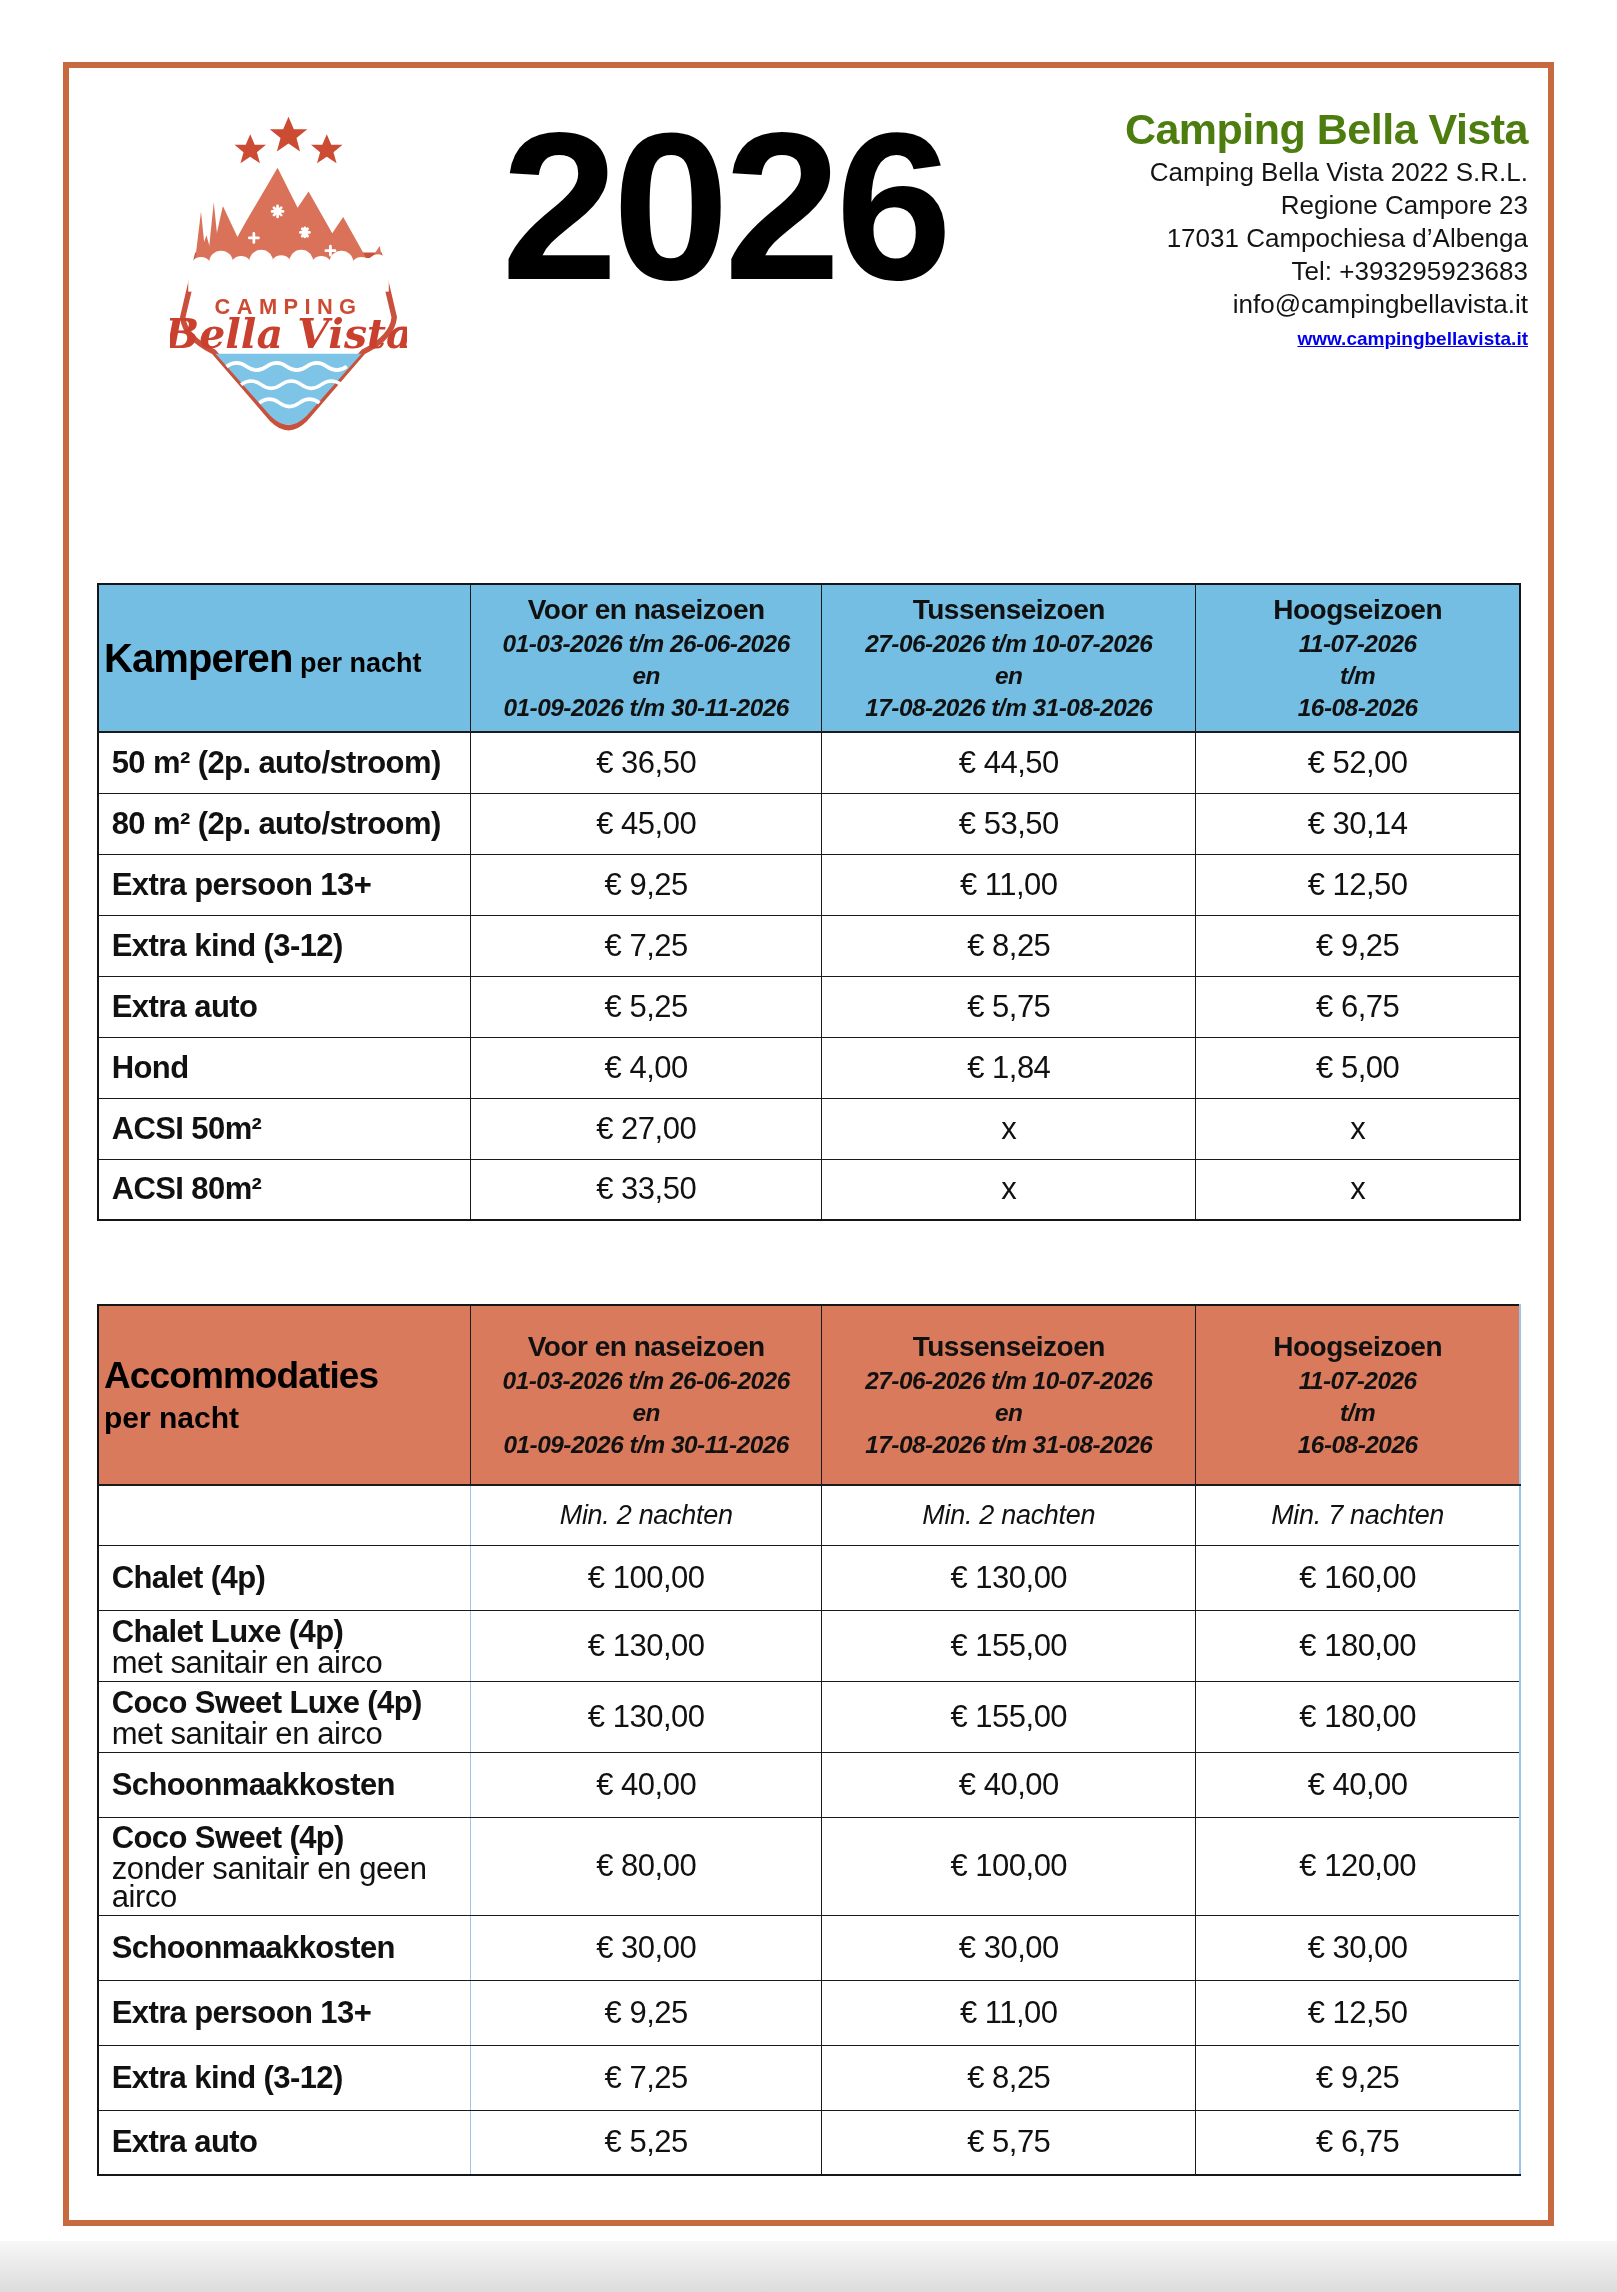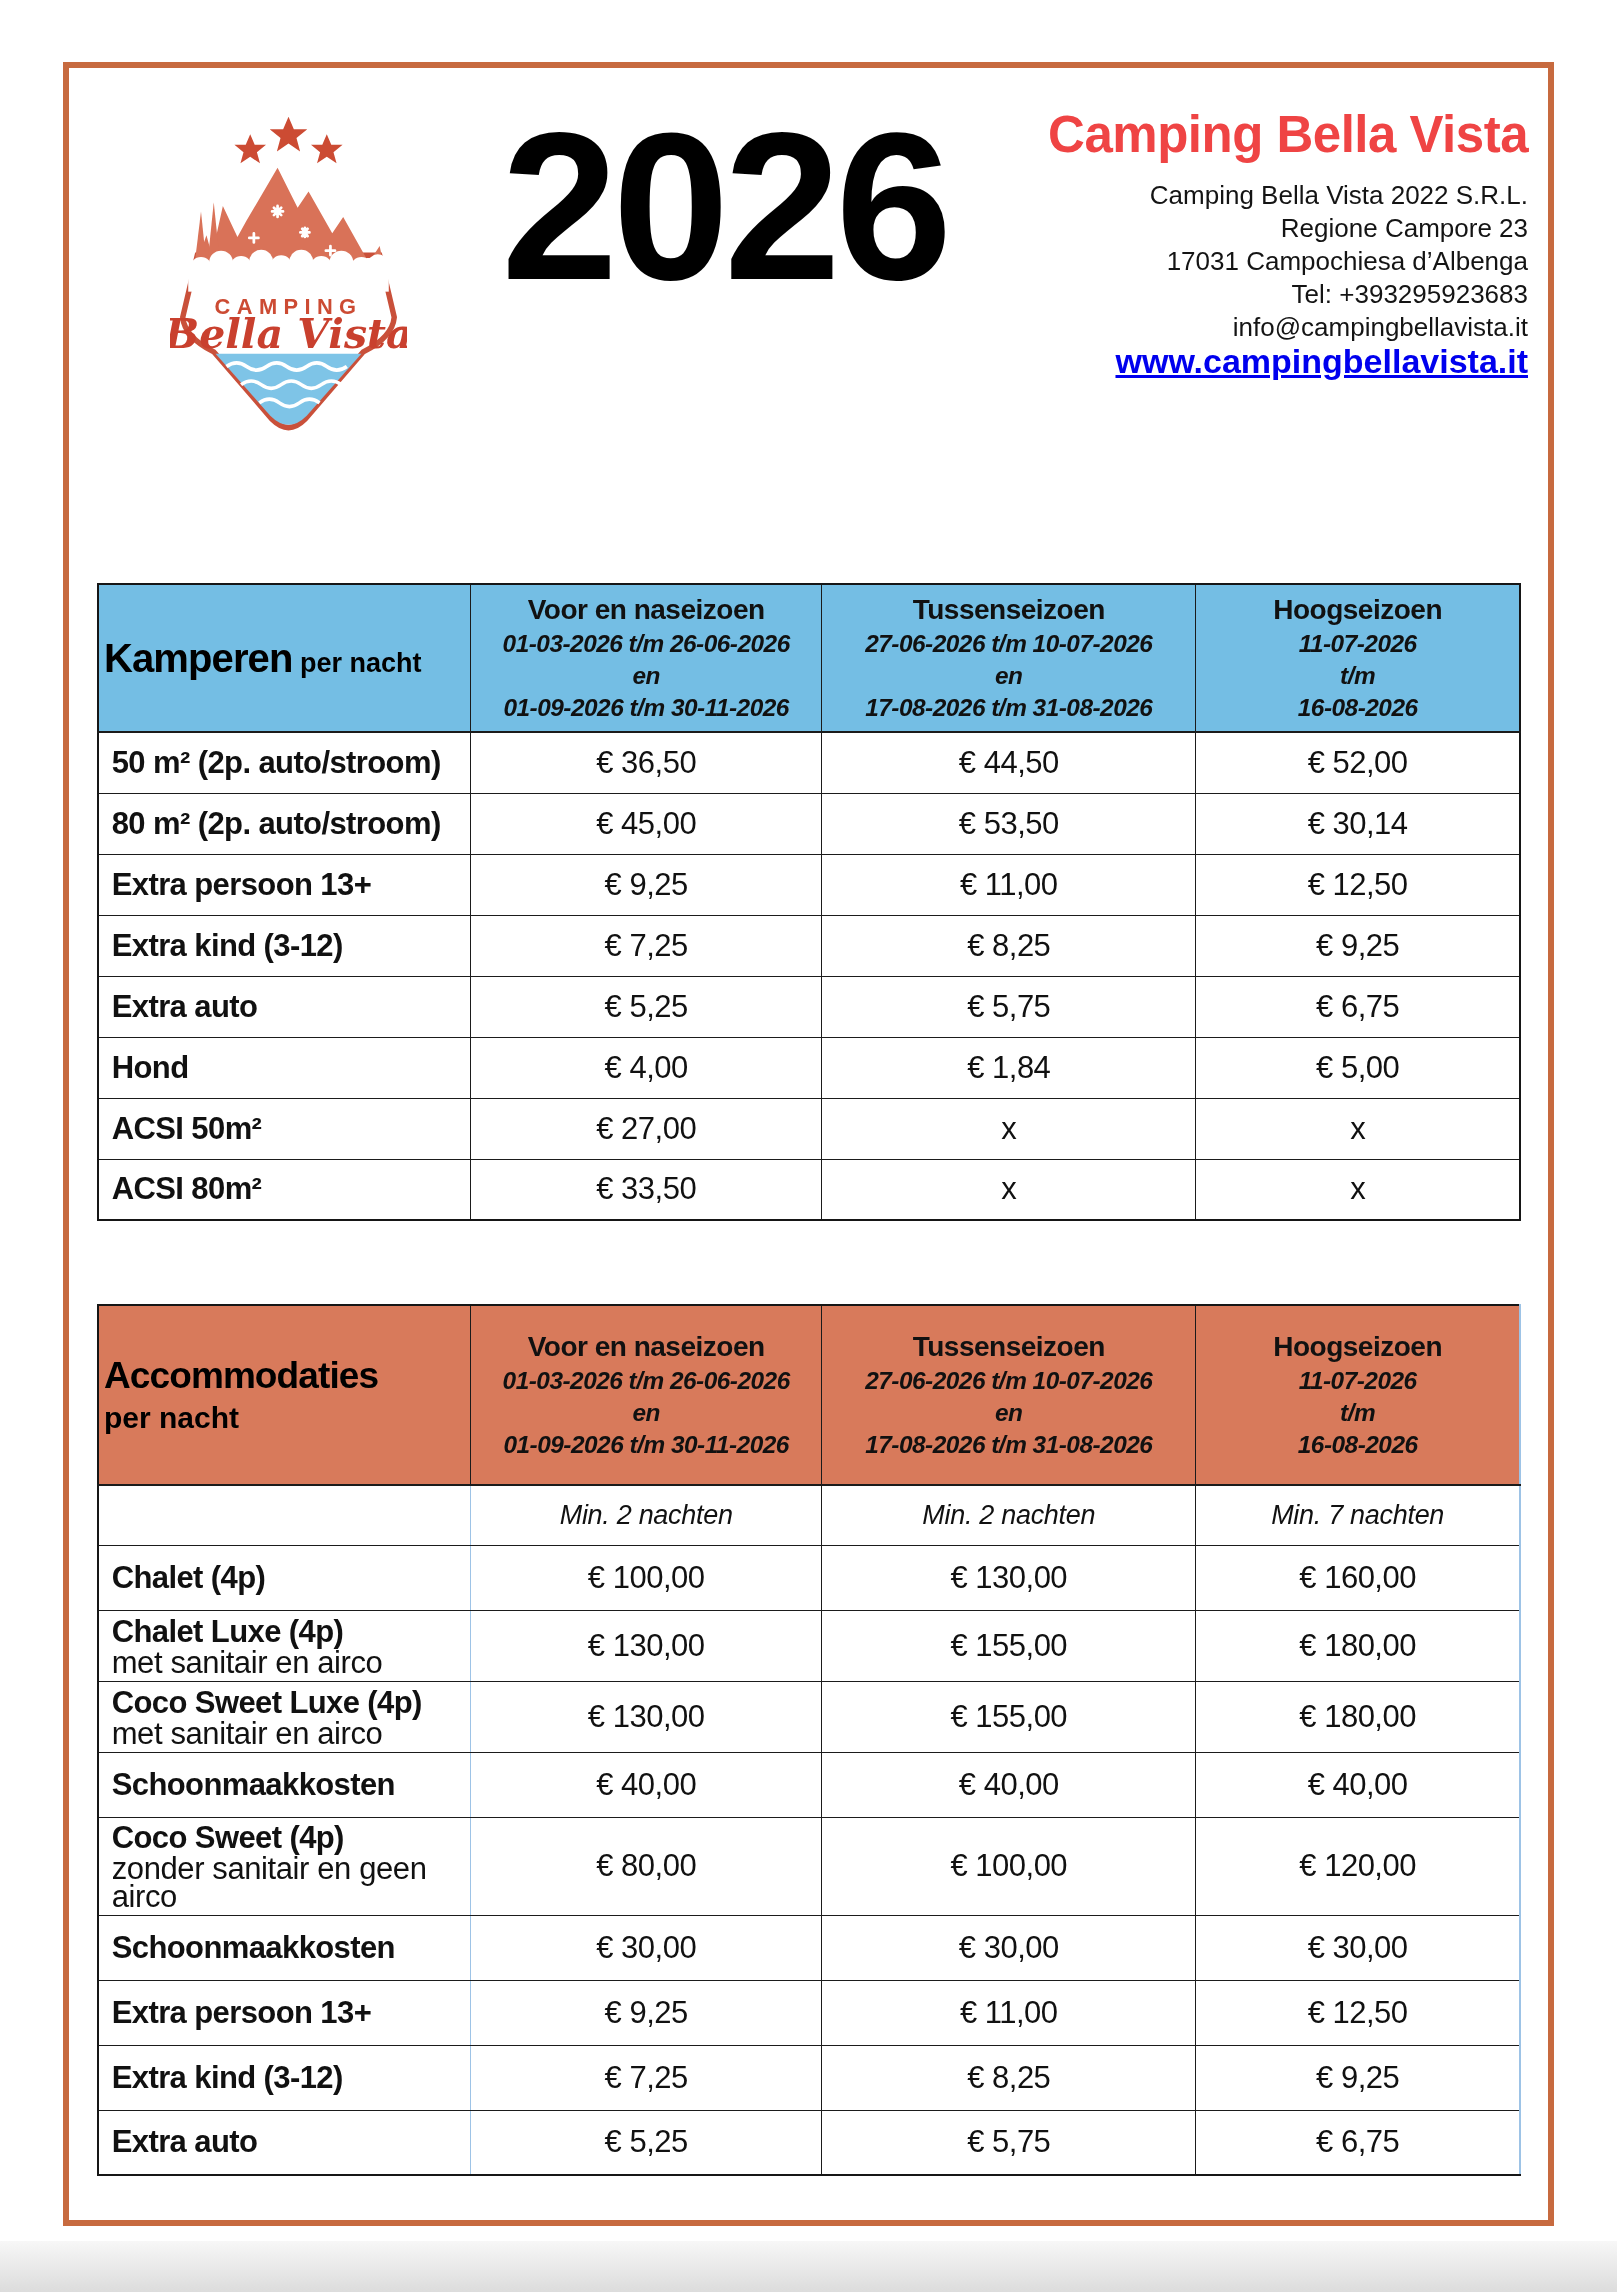--- a/index.html
+++ b/index.html
@@ -33,27 +33,27 @@
     text-align:center;
     font-size:210px;font-weight:800;line-height:1.04;
     letter-spacing:-5.4px;color:#000;
   }
 
   .contact{
     position:absolute;right:89px;top:105px;width:579px;
     text-align:right;
   }
   .contact-title{
-    font-size:51px;font-weight:700;color:#ef4444;
-    letter-spacing:-0.5px;margin-bottom:15px;
+    font-size:43px;font-weight:700;color:#4d7c0f;
+    letter-spacing:-0.5px;margin-bottom:2px;
   }
   .contact-line{font-size:26px;line-height:33px;color:#141414;}
   .contact-link{
     display:inline-block;margin-top:0.9px;
-    font-size:34px;line-height:33px;font-weight:700;
+    font-size:19px;line-height:33px;font-weight:700;
     color:#0000EE;text-decoration:underline;
   }
 
   
   .price-table{
     position:absolute;left:97px;width:1424px;
     border-collapse:collapse;table-layout:fixed;
     background:#fff;
   }
   .t1{top:583px;}

